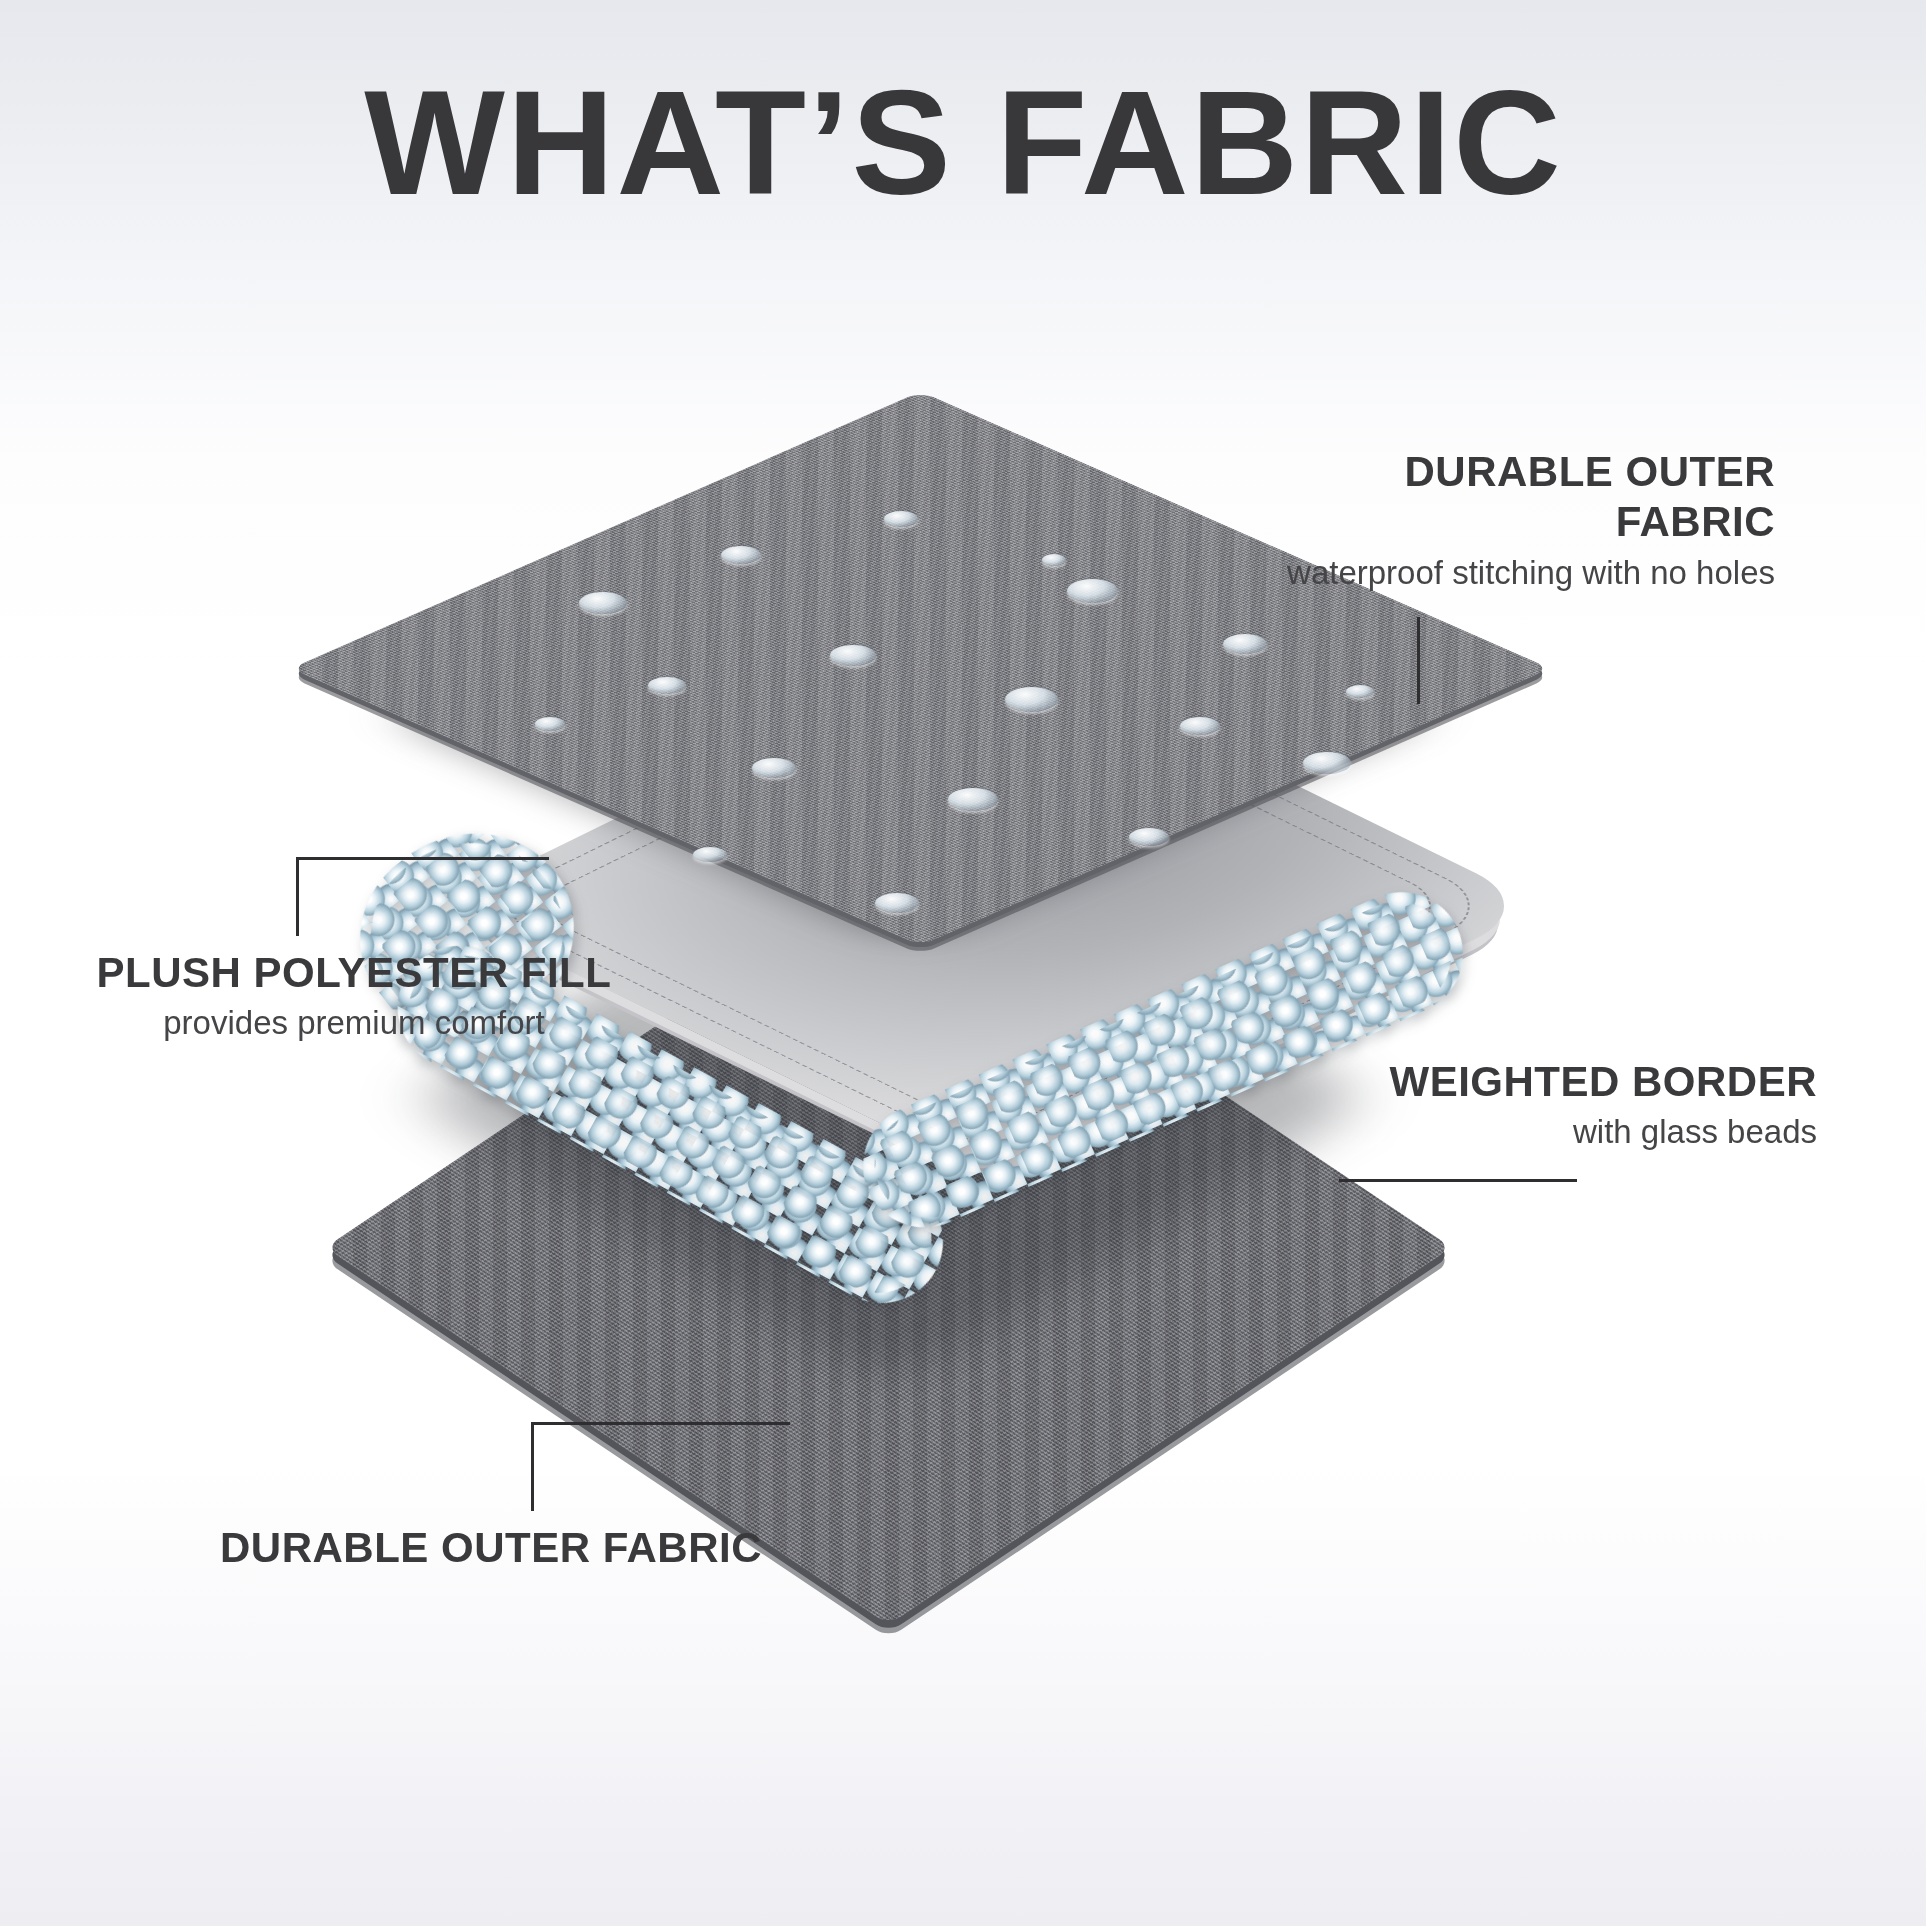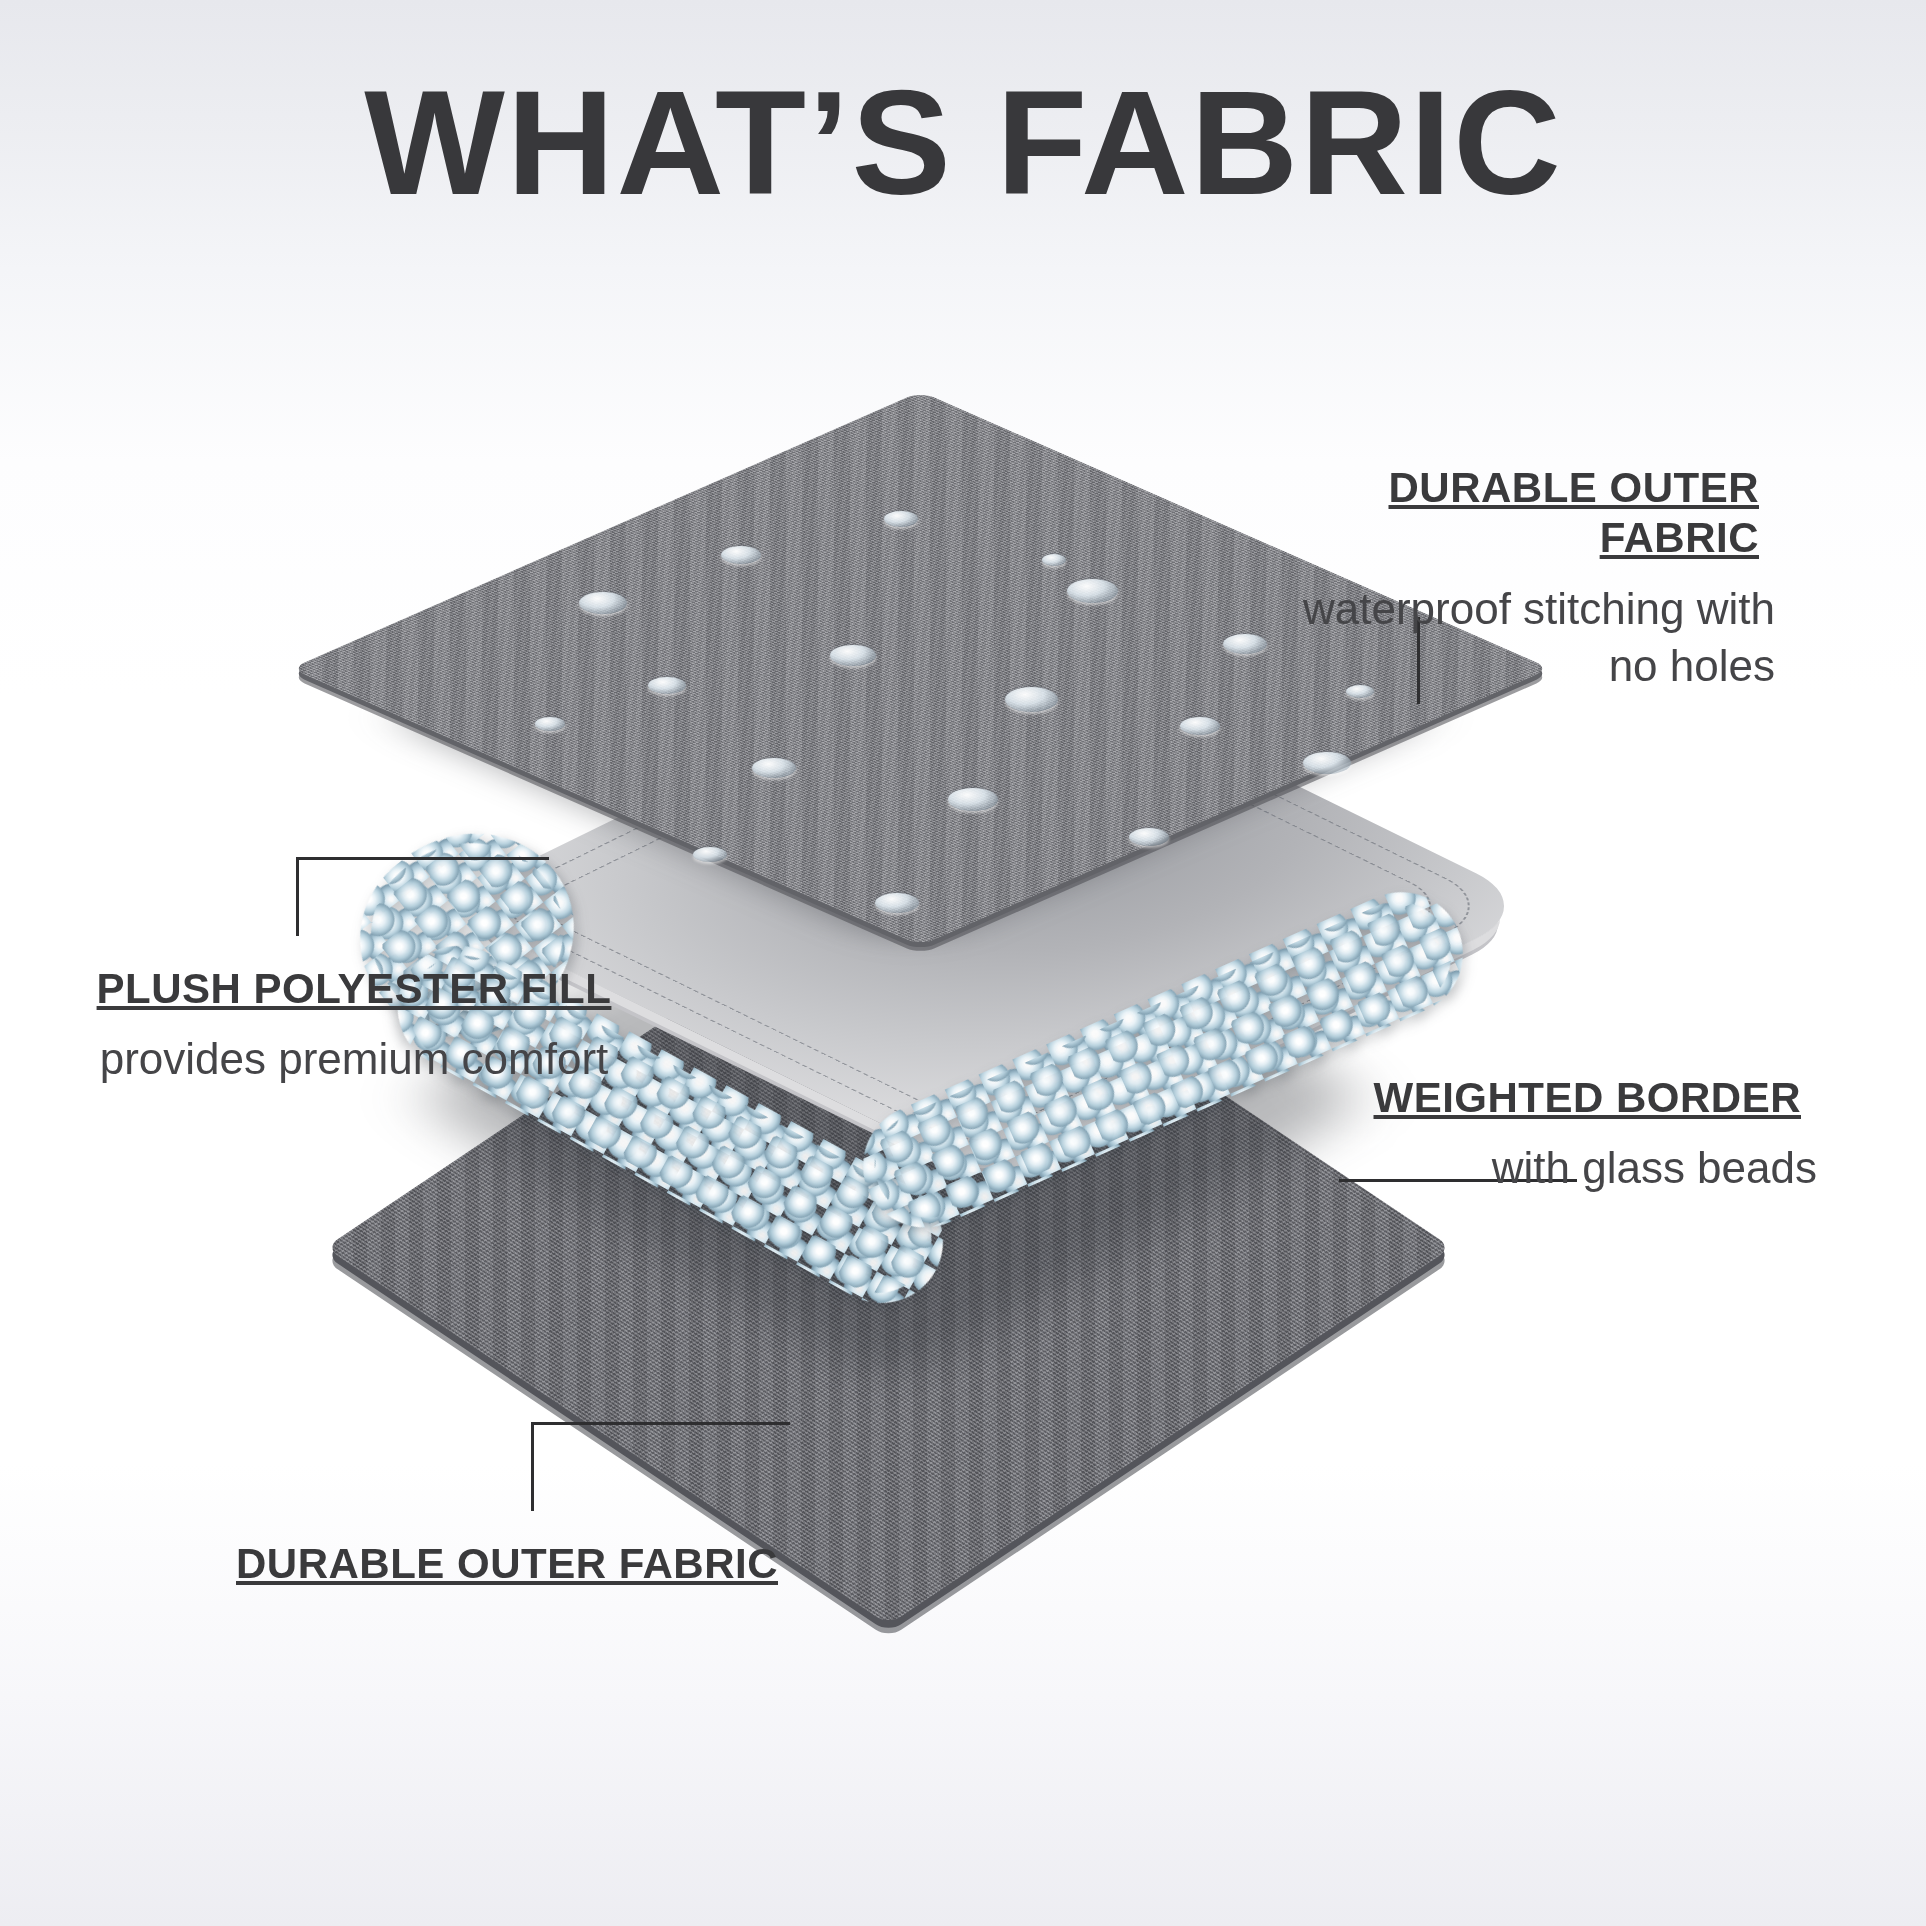--- a/index.html
+++ b/index.html
@@ -94,22 +94,22 @@
   
   .lead{position:absolute;background:#2e2e30;z-index:10;}
   .lead-top-v{left:1417px;top:617px;width:3px;height:87px;}
   .lead-plush-h{left:296px;top:857px;width:253px;height:3px;}
   .lead-plush-v{left:296px;top:857px;width:3px;height:79px;}
   .lead-border-h{left:1339px;top:1179px;width:238px;height:3px;}
   .lead-bottom-v{left:531px;top:1422px;width:3px;height:89px;}
   .lead-bottom-h{left:531px;top:1422px;width:259px;height:3px;}
   
   .callout{position:absolute;color:#3a3a3c;z-index:10;}
-  .callout h3{margin:16px;font-size:42px;font-weight:700;letter-spacing:0.5px;line-height:1.2;text-decoration:underline;}
-  .callout p{margin:4px 0 0;font-size:44px;font-weight:400;line-height:1.3;color:#454548;}
+  .callout h3{margin:0;font-size:42px;font-weight:700;letter-spacing:0.5px;line-height:1.2;}
+  .callout p{margin:4px 0 0;font-size:33px;font-weight:400;line-height:1.3;color:#454548;}
   .co-top{right:152px;top:447px;width:515px;text-align:right;}
   .co-plush{left:77px;top:948px;width:554px;text-align:center;}
   .co-border{right:110px;top:1057px;width:554px;text-align:right;}
   .co-bottom{left:220px;top:1523px;width:693px;text-align:left;}
 </style>
 </head>
 <body>
 
 <div class="canvas">
 

